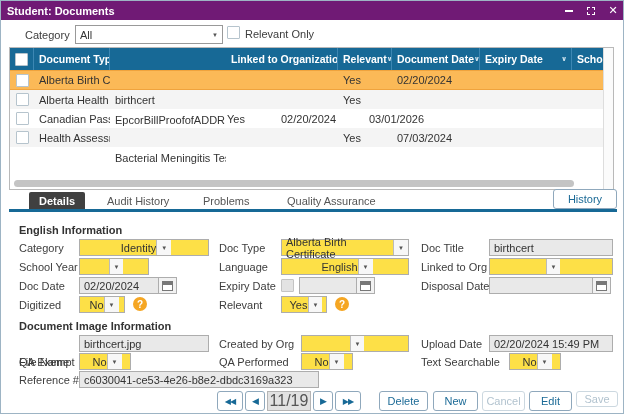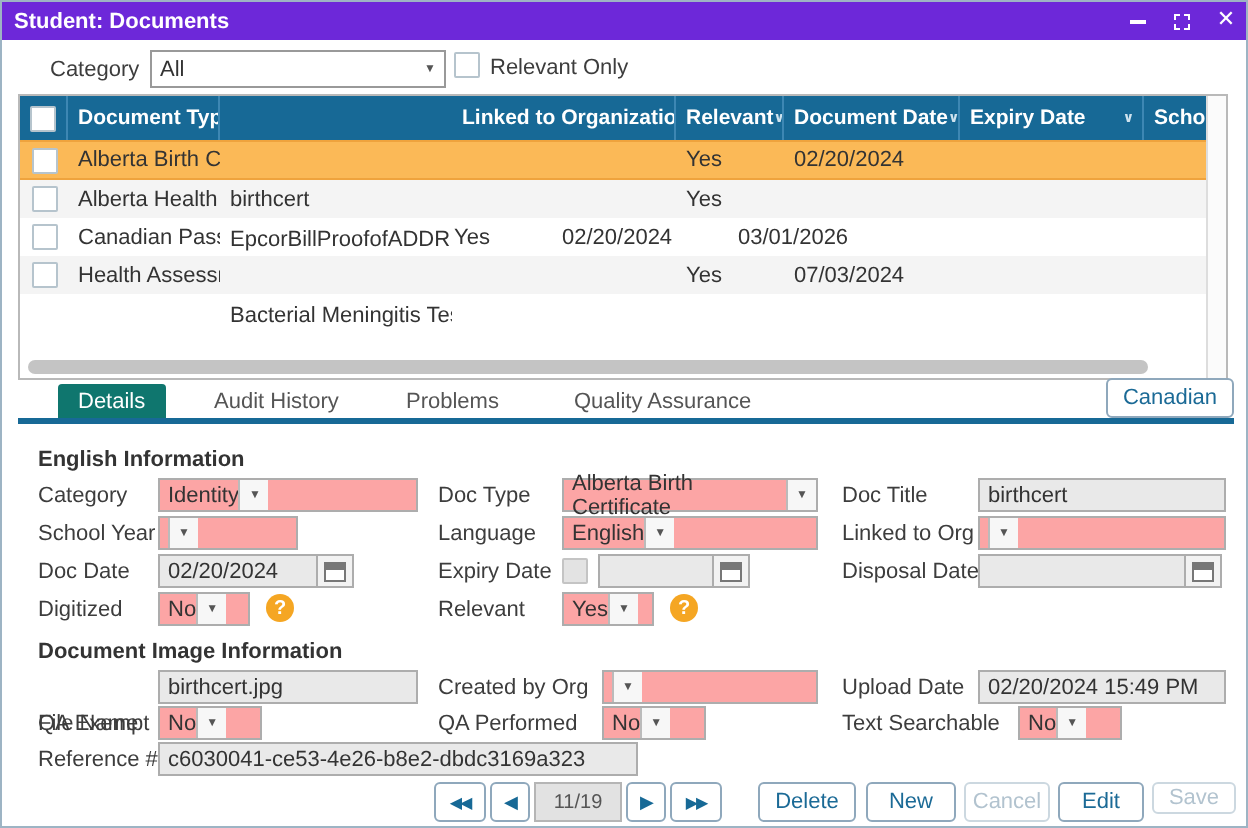--- a/index.html
+++ b/index.html
@@ -1,21 +1,21 @@
 <!DOCTYPE html>
 <html><head>
 <meta charset="utf-8">
 <style>
   * { margin:0; padding:0; box-sizing:border-box; }
   html,body { width:624px; height:414px; background:#fff; font-family:"Liberation Sans","DejaVu Sans",sans-serif; }
   .win { position:relative; width:624px; height:414px; background:#fff; border:1px solid #9db4c4; overflow:hidden; }
   .abs { position:absolute; }
 
   
-  .titlebar { position:absolute; left:0; top:0; width:624px; height:19px; background:#6d28d9; display:flex; align-items:center; padding:0 6px; }
+  .titlebar { position:absolute; left:0; top:0; width:624px; height:19px; background:#701a75; display:flex; align-items:center; padding:0 6px; }
   .titlebar .t { color:#fff; font-size:11px; font-weight:bold; }
   .t-controls { margin-left:auto; display:flex; align-items:center; gap:10px; }
   .ctrl { color:#fff; font-size:11px; line-height:1; cursor:pointer; display:flex; align-items:center; justify-content:center; width:12px; height:12px; }
   .ctrl .minbar { width:8px; height:2px; background:#fff; }
   .ctrl .maxbox { width:8px; height:8px; border:1px dashed #fff; }
 
   
   .lbl { font-size:11px; color:#3d3d3d; white-space:nowrap; }
   .chk { width:13px; height:13px; background:#fff; border:1px solid #b6c4cd; border-radius:1px; display:inline-block; }
   .chk.dis { background:#e3e3e3; border-color:#c4c4c4; }
@@ -34,37 +34,37 @@
   .row.alt { background:#f4f4f4; }
   .row.selected { background:#fbb957; border-top:1px solid #efa33d; border-bottom:1px solid #efa33d; height:20px; }
   .cell { font-size:11px; color:#333; padding-left:5px; white-space:nowrap; overflow:hidden; display:flex; align-items:center; height:100%; }
   .c-cb { width:24px; justify-content:center; padding-left:0; }
   .c-dt { width:76px; } .c-ti { width:116px;margin-top:40px; } .c-lo { width:112px; }
   .c-re { width:54px; } .c-dd { width:88px; } .c-ed { width:92px; } .c-sc { width:60px; }
 
   
   .tabline { position:absolute; left:8px; top:208px; width:608px; height:3px; background:#176996; }
   .tab { position:absolute; top:191px; height:17px; font-size:11px; display:flex; align-items:center; padding:0 10px; color:#555; cursor:pointer; }
-  .tab.active { background:#0f766e; color:#fff; border-radius:2px 2px 0 0; font-weight:normal; }
+  .tab.active { background:#404040; color:#fff; border-radius:2px 2px 0 0; font-weight:bold; }
   .btn { background:#fff; border:1px solid #8fa8bc; border-radius:3px; color:#1b6a96; font-size:11px; display:flex; align-items:center; justify-content:center; cursor:pointer; }
   .btn.dis { border-color:#ccd8e0; color:#b2c3cf; }
 
   
   .sect { font-size:11px; font-weight:bold; color:#333; }
   .tf { background:#e9e9e9; border:1px solid #adadad; height:17px; font-size:11px; color:#333; display:flex; align-items:center; padding:0 4px; white-space:nowrap; overflow:hidden; }
-  .sel { background:#fca5a5; border:1px solid #adadad; height:17px; font-size:11px; color:#333; display:flex; align-items:center; justify-content:flex-start; padding-left:4px; }
+  .sel { background:#fde047; border:1px solid #adadad; height:17px; font-size:11px; color:#333; display:flex; align-items:center; justify-content:center; padding-left:4px; }
   .sel .arr { border-left:1px solid #bbb; background:#f7f7f7; height:100%; display:flex; align-items:center; }
   .cal { width:18px; height:17px; border:1px solid #adadad; border-left:none; background:#f2f2f2; display:flex; align-items:center; justify-content:center; }
   .cal-g { position:relative; width:11px; height:10px; border:1px solid #777; background:#fff; }
   .cal-g::before { content:""; position:absolute; left:0; right:0; top:0; height:3px; background:#777; }
   .help { width:14px; height:14px; border-radius:50%; background:#f5a623; color:#fff; font-size:10px; font-weight:bold; display:flex; align-items:center; justify-content:center; }
 
   
   .nav { color:#176996; font-weight:bold; letter-spacing:-1px; }
-  .pos { background:#e2e2e2; border:1px solid #b5b5b5; font-size:10px; color:#555; display:flex; align-items:center; justify-content:center; }
+  .pos { background:#e2e2e2; border:1px solid #b5b5b5; font-size:16px; color:#555; display:flex; align-items:center; justify-content:center; }
 </style>
 </head>
 <body>
 
 <div class="win">
 
   <div class="titlebar">
     <span class="t">Student: Documents</span>
     <span class="t-controls">
       <span class="ctrl">
@@ -176,21 +176,21 @@
   <div class="tab" style="left:96px">
       <span>Audit History</span>
     </div>
   <div class="tab" style="left:192px">
       <span>Problems</span>
     </div>
   <div class="tab" style="left:276px">
       <span>Quality Assurance</span>
     </div>
   <div class="tabline"></div>
-  <div class="btn abs" style="left:552px;top:188px;width:64px;height:20px">Canadian</div>
+  <div class="btn abs" style="left:552px;top:188px;width:64px;height:20px">History</div>
 
   <div class="sect abs" style="left:18px;top:223px">English Information</div>
 
   <span class="lbl abs" style="left:18px;top:241px">Category</span>
   <div class="sel abs" style="left:78px;top:238px;width:130px">
     <span>Identity</span>
     <span class="arr">▼</span>
   </div>
   <span class="lbl abs" style="left:218px;top:241px">Doc Type</span>
   <div class="sel abs" style="left:280px;top:238px;width:128px">

